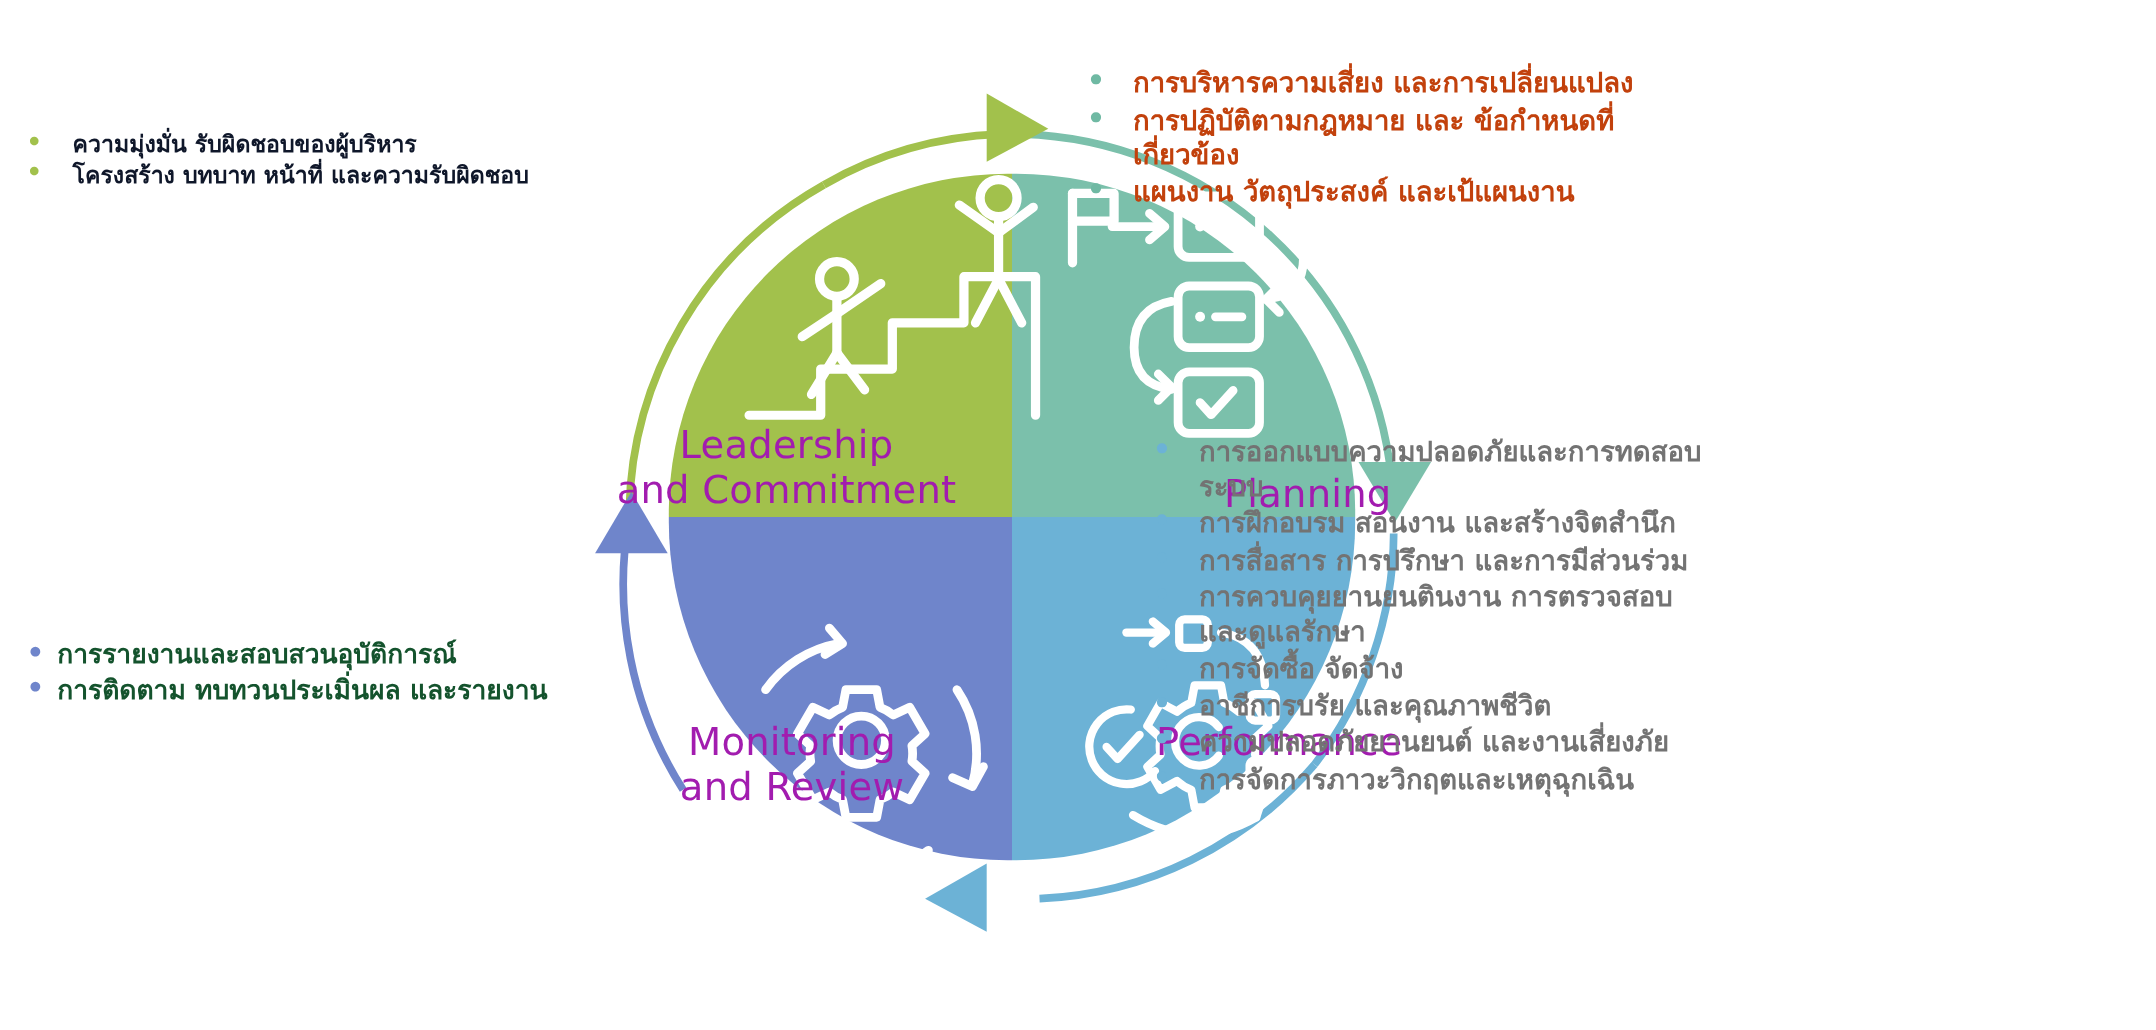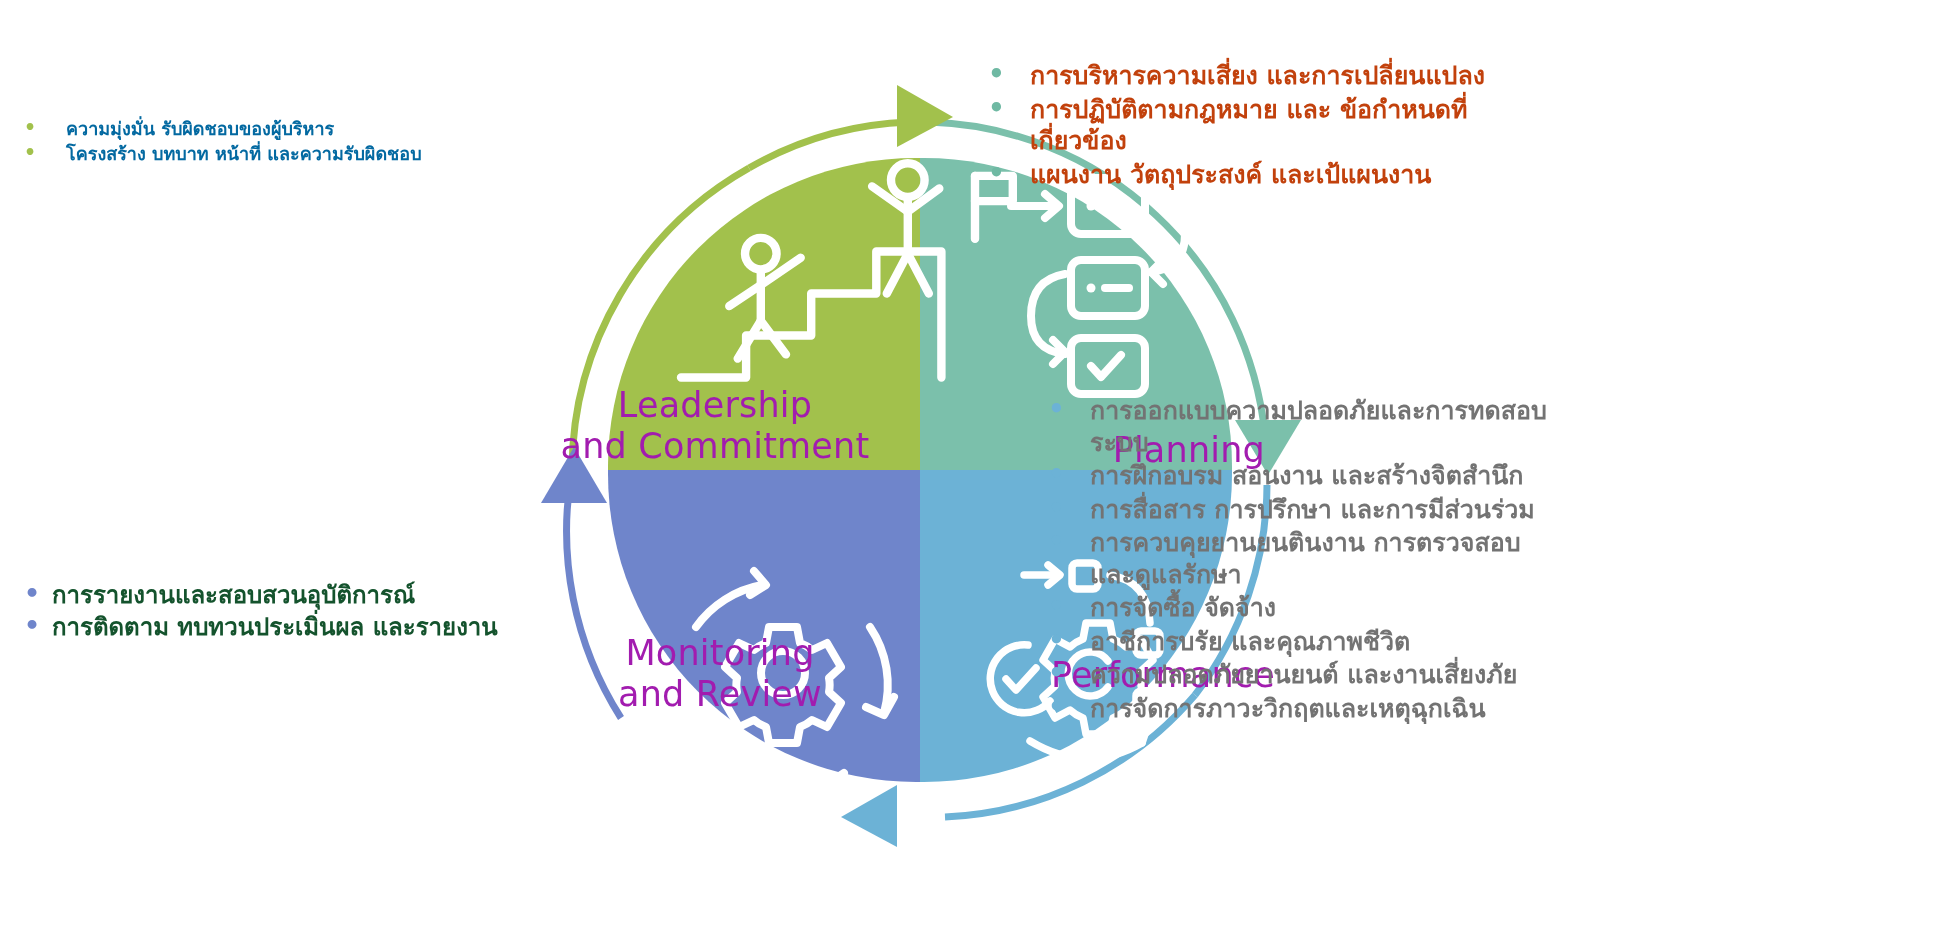--- a/index.html
+++ b/index.html
@@ -32,21 +32,21 @@
   }
   .ql-leadership{
     left:20px;top:330px;width:380px;
     font-size:35px;text-align:center;
   }
   .ql-planning{
     left:430px;top:375px;width:330px;
     font-size:35px;text-align:right;padding-left:40px;box-sizing:border-box;
   }
   .ql-monitoring{
-    left:30px;top:578px;width:370px;
+    left:30px;top:600px;width:370px;
     font-size:35px;text-align:center;
   }
   .ql-performance{
     left:430px;top:600px;width:340px;
     font-size:35px;text-align:right;padding-left:38px;box-sizing:border-box;
   }
 
   
   .block{position:absolute;}
   ul.bl{list-style:none;margin:0;padding:0;}
@@ -60,21 +60,21 @@
   ul.bl li::before{
     content:"\2022";
     position:absolute;
     left:12px;top:-2px;
     font-size:1.05em;
     line-height:1.26;
   }
 
   
   .block-green{left:12px;top:118px;width:470px;}
-  .block-green ul.bl li{color:#0369a1;font-size:18px;}
+  .block-green ul.bl li{color:#0f172a;font-size:21px;}
   .block-green ul.bl li::before{color:#a2c14c;}
 
   
   .block-teal{left:976px;top:60px;width:560px;}
   .block-teal ul.bl li{color:#c2410c;font-size:25px;}
   .block-teal ul.bl li::before{color:#6fb9a3;}
 
   
   .block-blue{left:1036px;top:395px;width:520px;}
   .block-blue ul.bl li{color:#737373;font-size:25px;}

